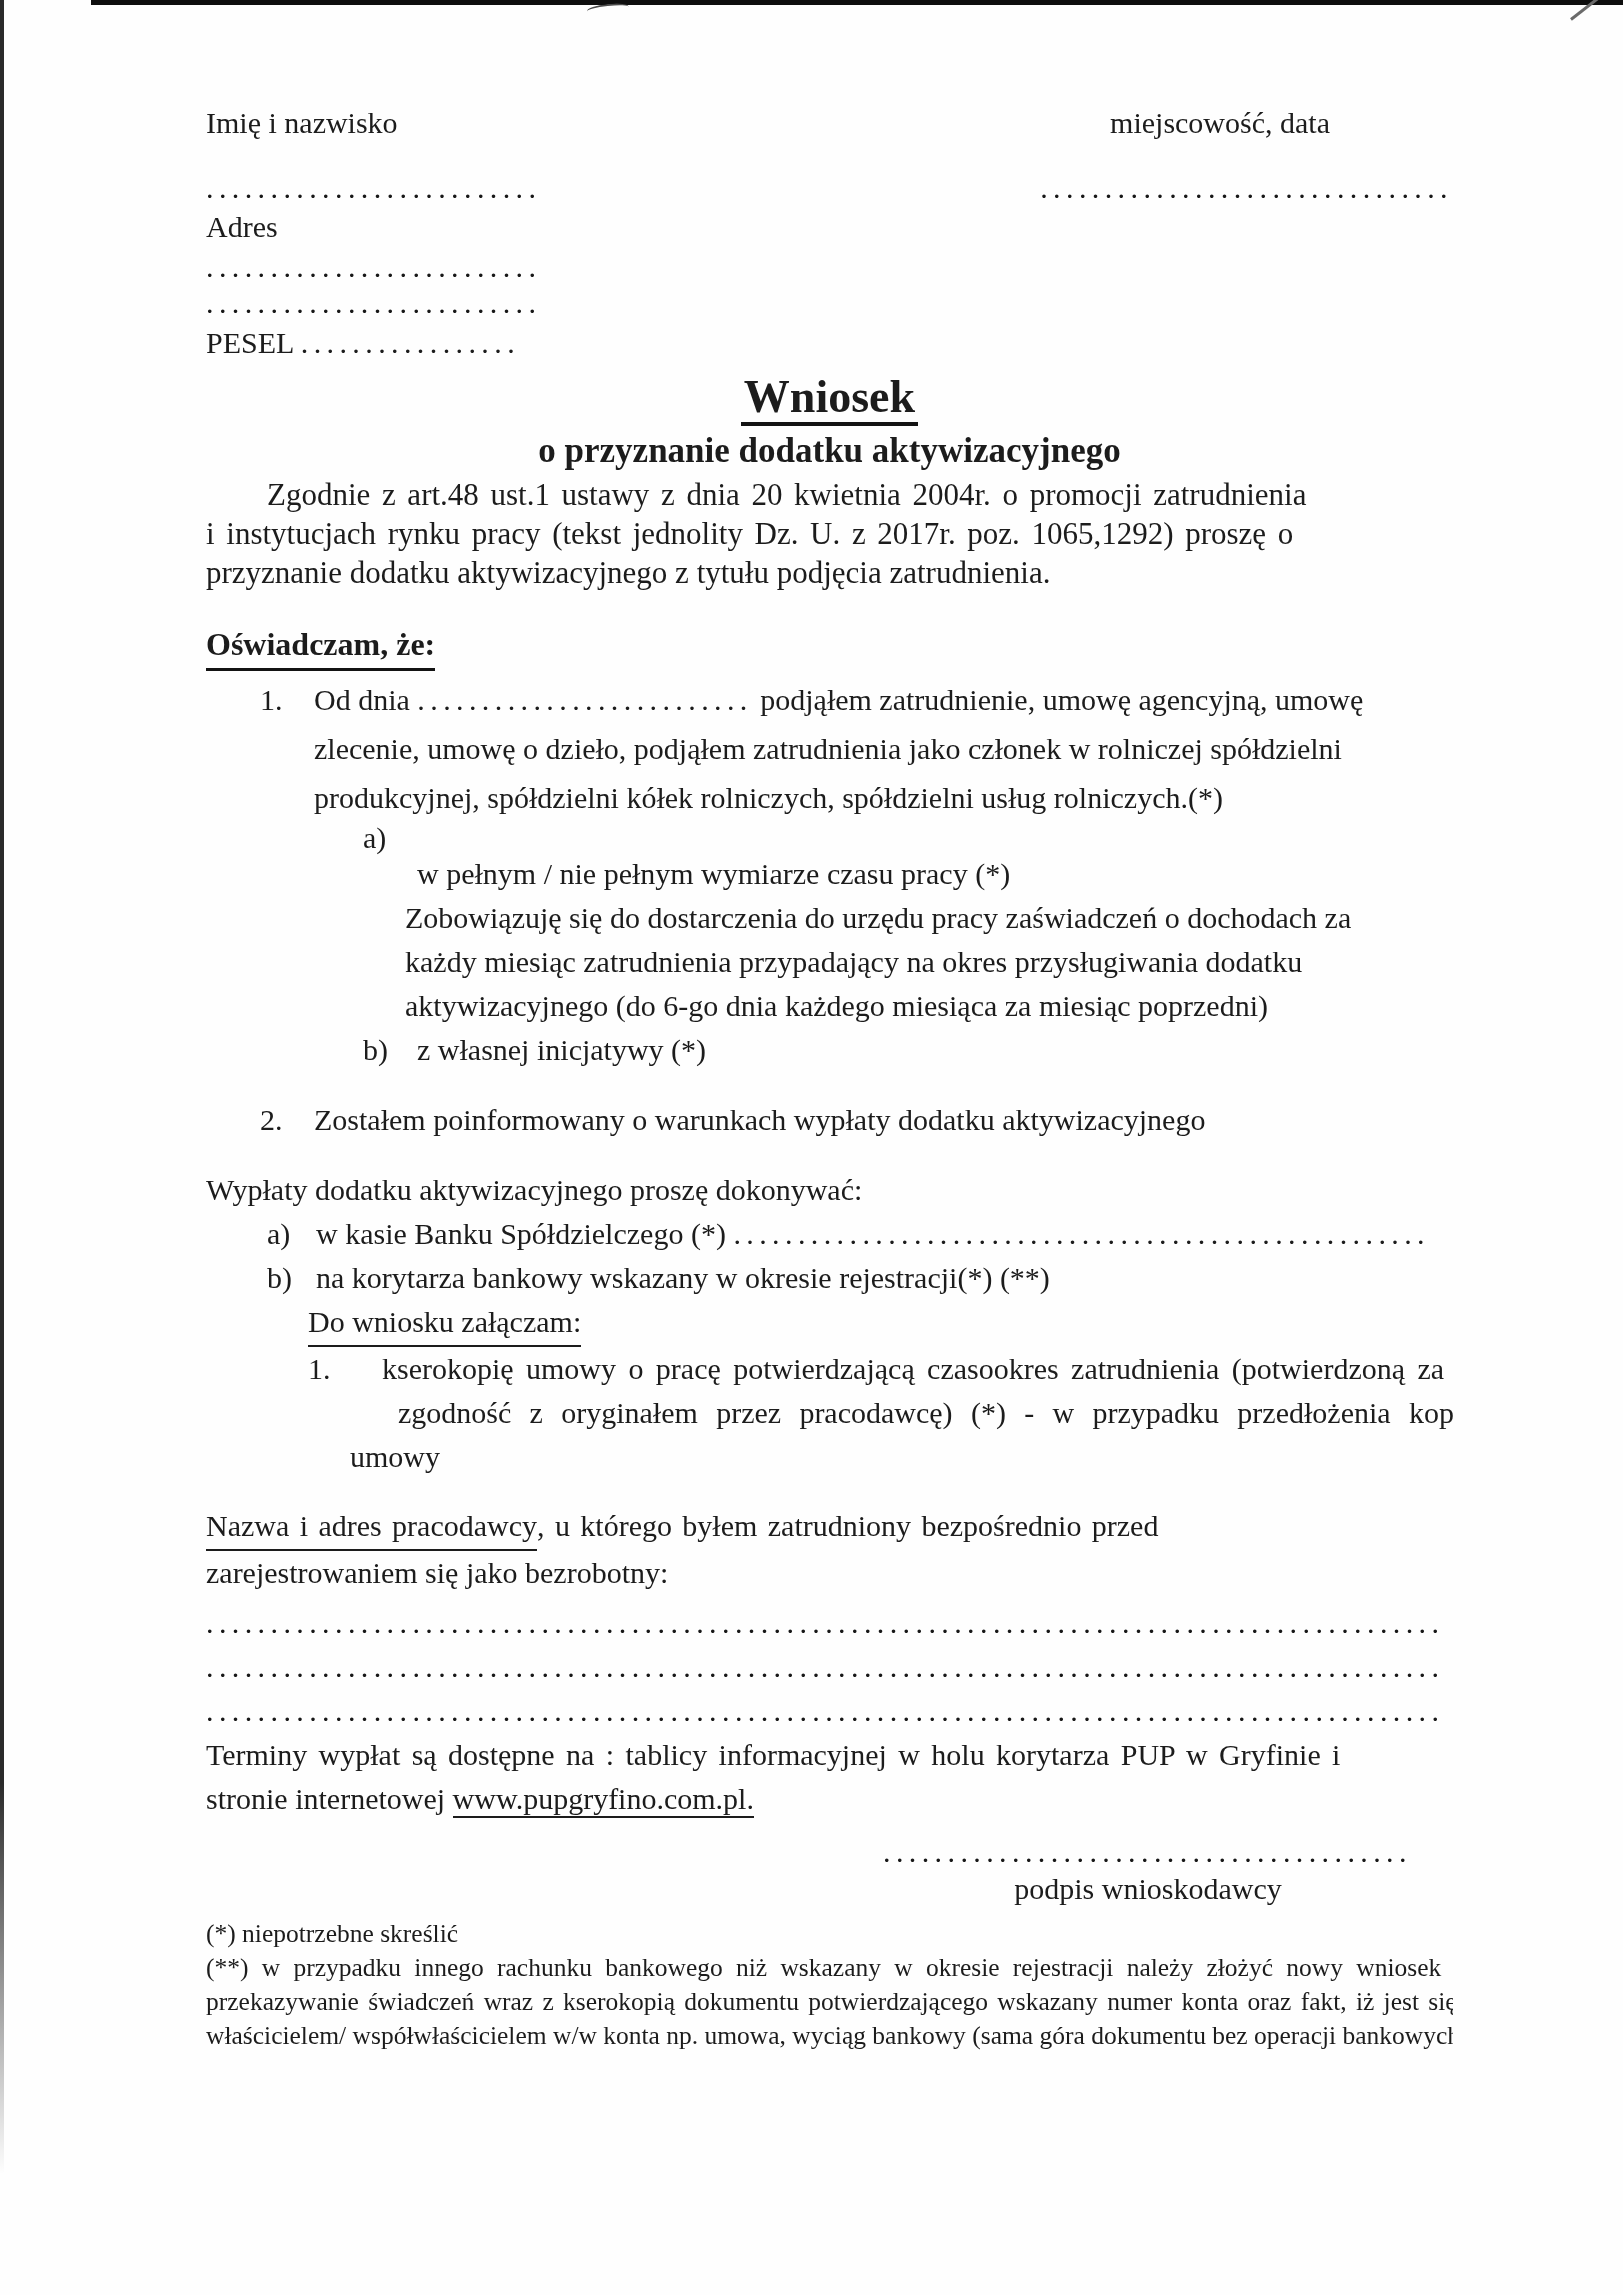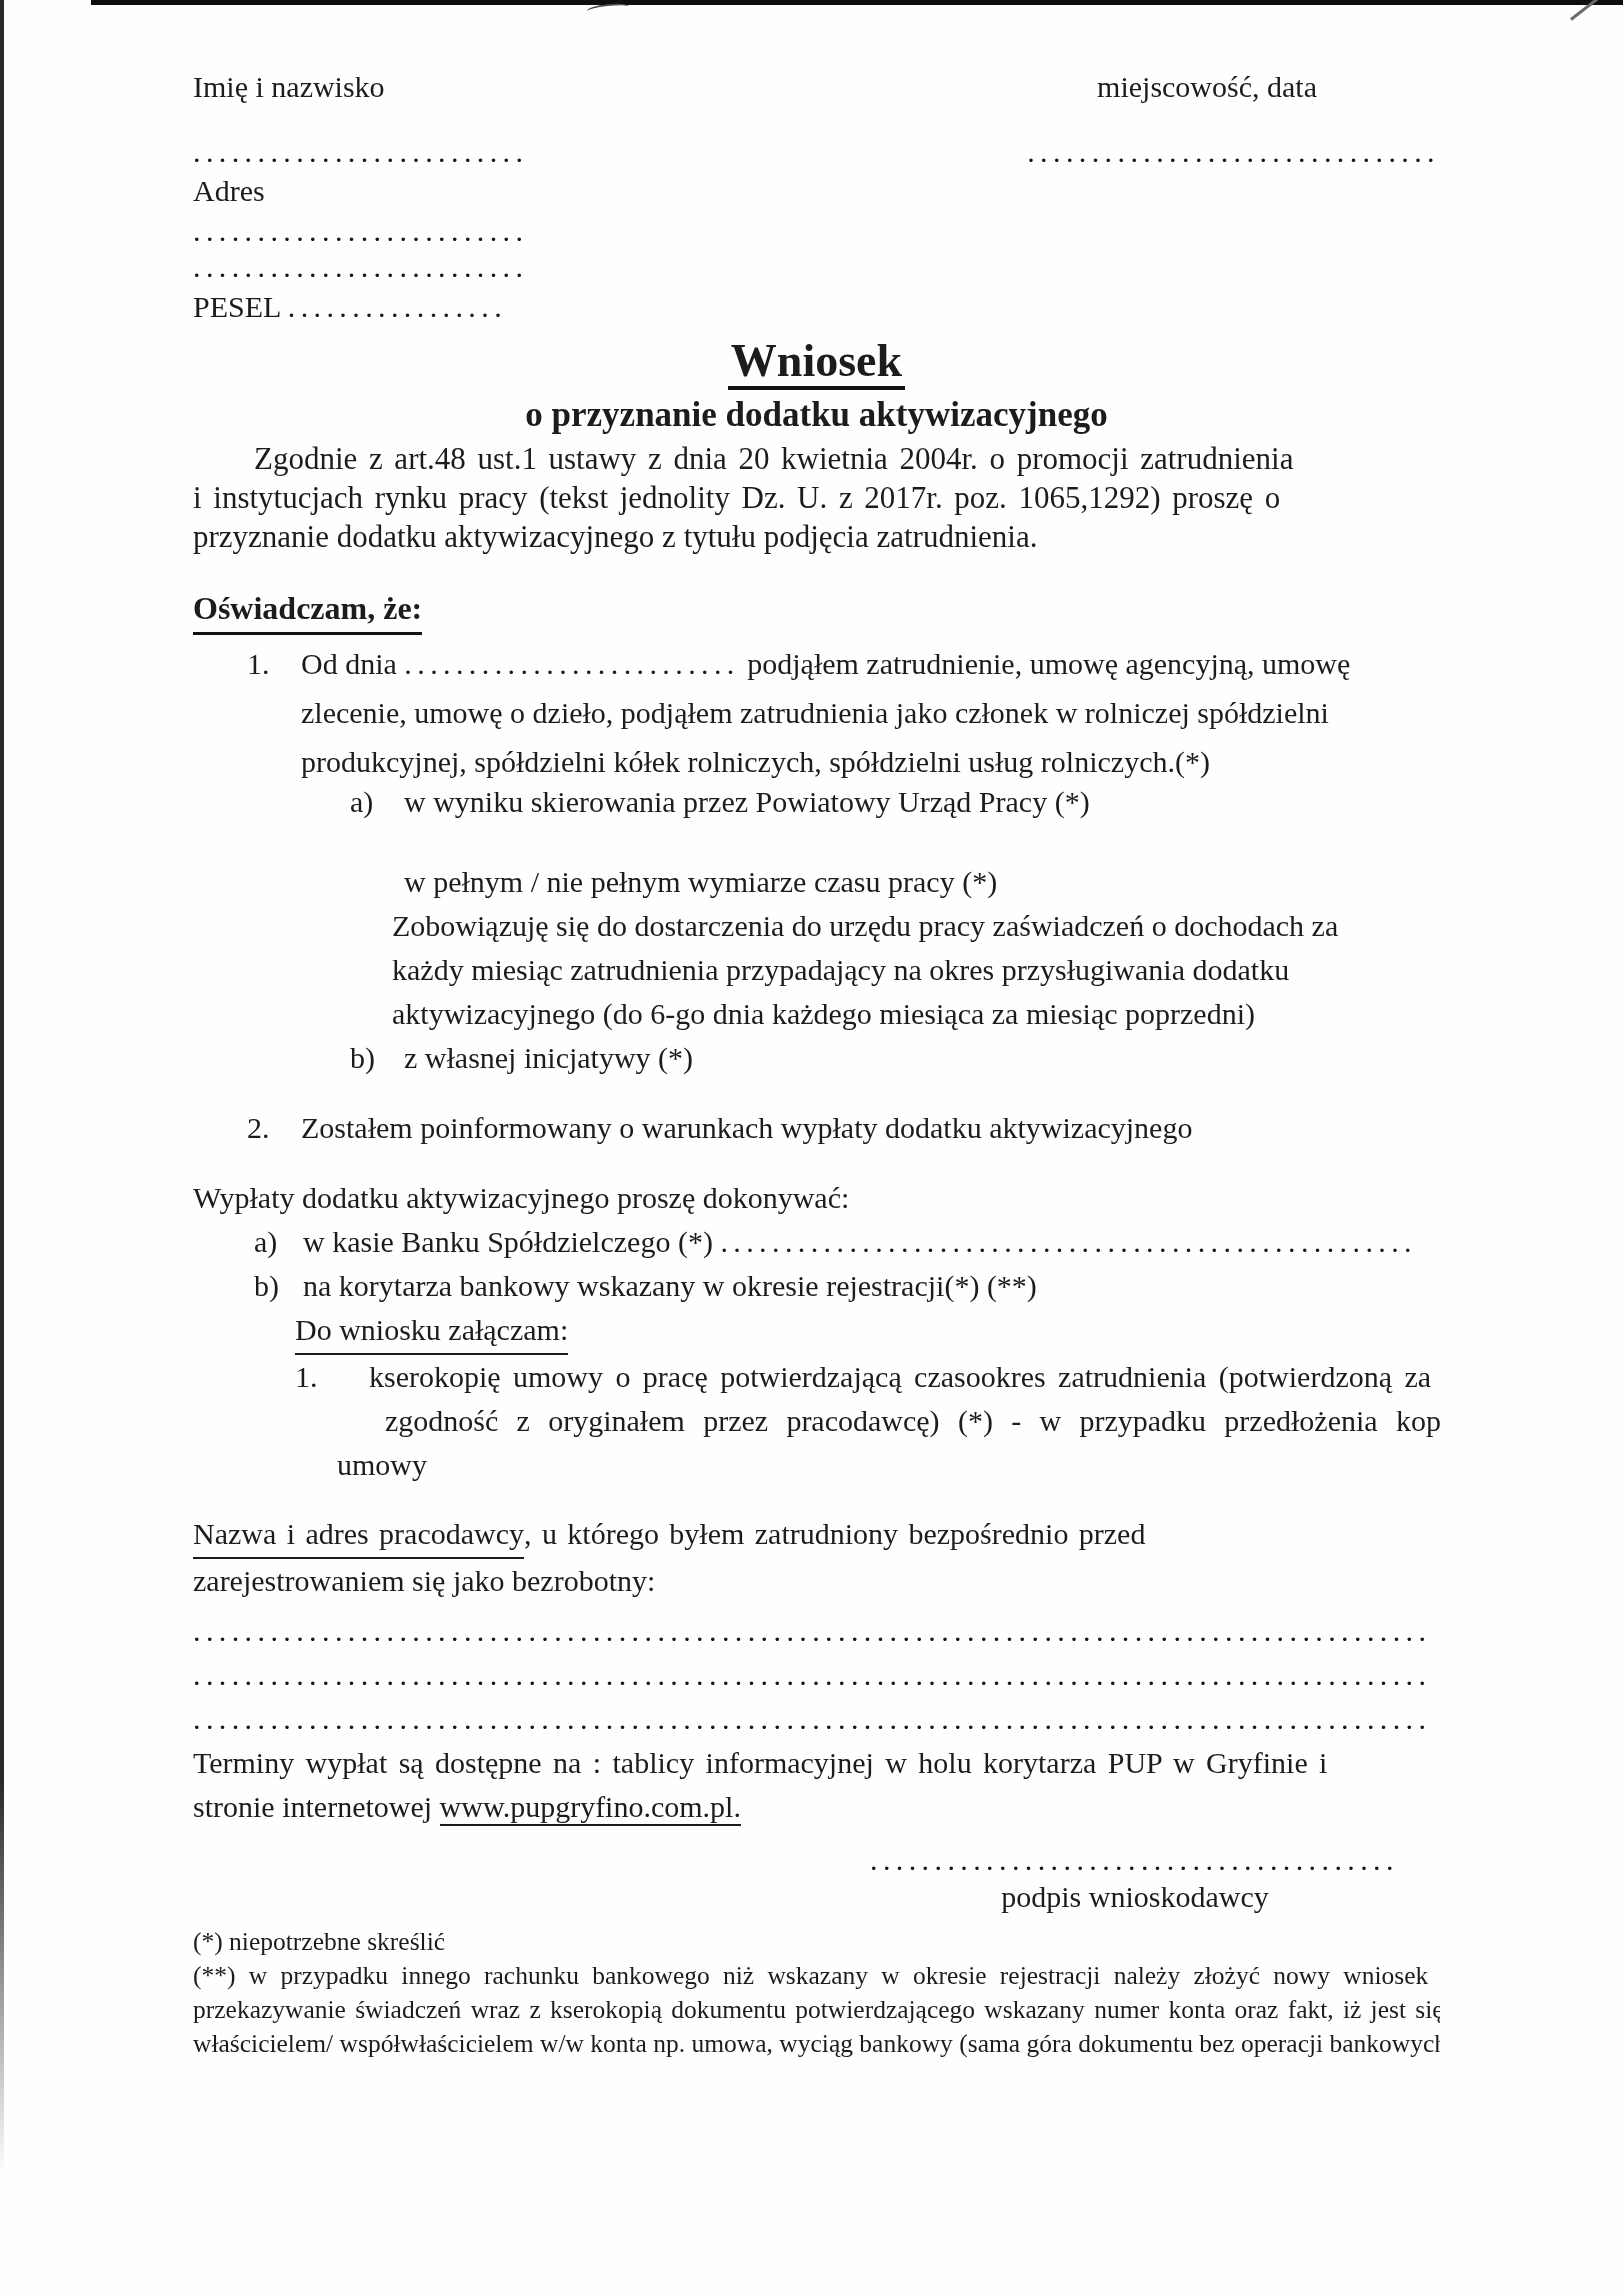--- a/index.html
+++ b/index.html
@@ -15,24 +15,24 @@
   
   .scan-edge-top { position: absolute; left: 91px; top: 0; right: 0; height: 5.4px; background: #0e0e0e; }
   .scan-edge-left { position: absolute; left: 0; top: 0; width: 4.4px; height: 2174px;
     background: linear-gradient(#2a2a2a 82%, rgba(42,42,42,0)); }
   .scan-artifact-slash { position: absolute; right: 20.6px; top: 6.9px; width: 36px; height: 2.5px;
     background: #6a6a6a; transform: rotate(-38deg); }
   .scan-artifact-tilde { position: absolute; left: 587px; top: 3.9px; width: 42px; height: 7.9px;
     border-top: 2.9px solid #4a4a4a; border-radius: 50%; transform: rotate(-6deg); }
 
   .content {
-    position: absolute; left: 193px; top: 0;
+    position: absolute; left: 206px; top: 0;
     width: 1247px; height: 100%;
     box-sizing: border-box;
-    padding-top: 65px;
+    padding-top: 101px;
     font-size: 30px;
     line-height: 44px;
     overflow: hidden;
   }
 
   .nw { white-space: nowrap; }
   .dots { font-size: 30px; letter-spacing: 5.4px; white-space: nowrap; color: #171717; }
   .dots-inline { letter-spacing: 5.4px; white-space: nowrap; }
 
   .header-row { display: flex; justify-content: space-between; }
@@ -136,21 +136,20 @@
       <span class="num">1.</span>
       <div class="nw">
         <span>Od dnia </span><span class="dots-inline">..........................</span><span> podjąłem zatrudnienie, umowę agencyjną, umowę</span>
       </div>
       <div class="nw">zlecenie, umowę o dzieło,  podjąłem zatrudnienia jako członek w rolniczej spółdzielni</div>
       <div class="nw">produkcyjnej, spółdzielni kółek rolniczych, spółdzielni usług rolniczych.(*)</div>
     </div>
 
     <div class="row2 item1a">
       <span class="num">a)</span>
-      <span class="nw">w wyniku skierowania przez Powiatowy Urząd Pracy (*)</span>
     </div>
     <div class="indent-sub nw">w pełnym / nie pełnym wymiarze czasu pracy (*)</div>
     <div class="indent-sub2 nw">Zobowiązuję się do dostarczenia do urzędu pracy zaświadczeń o dochodach za</div>
     <div class="indent-sub2 nw">każdy miesiąc zatrudnienia przypadający na okres przysługiwania dodatku</div>
     <div class="indent-sub2 nw">aktywizacyjnego  (do 6-go dnia każdego miesiąca za miesiąc poprzedni)</div>
 
     <div class="row2">
       <span class="num">b)</span>
       <span class="nw">z własnej inicjatywy (*)</span>
     </div>

